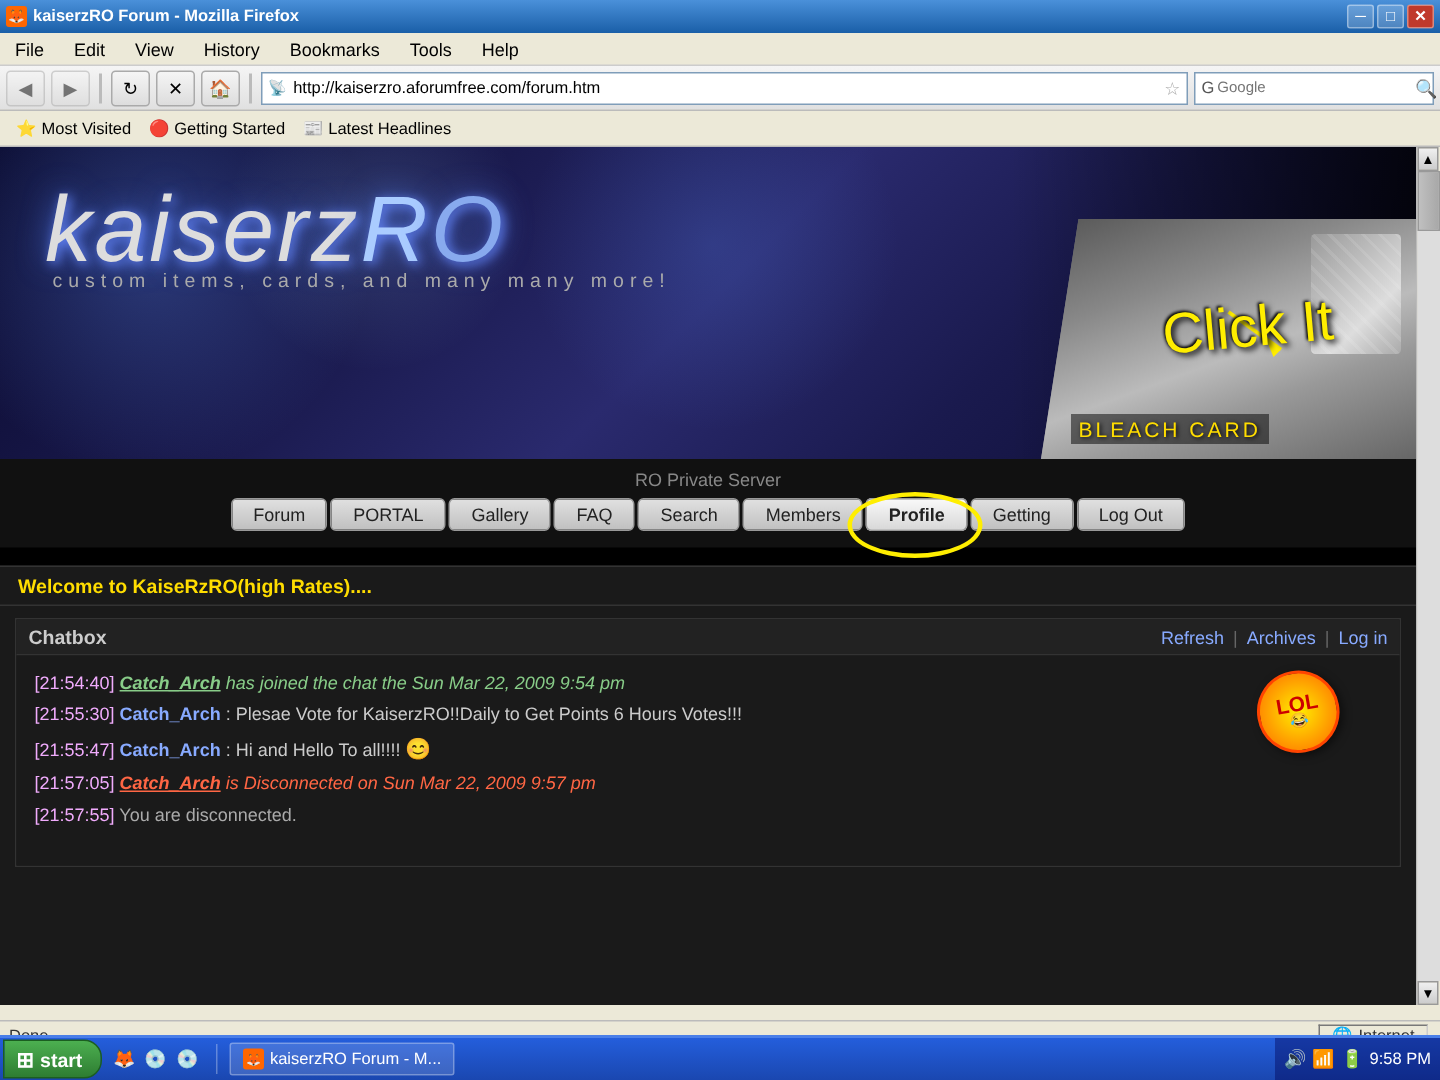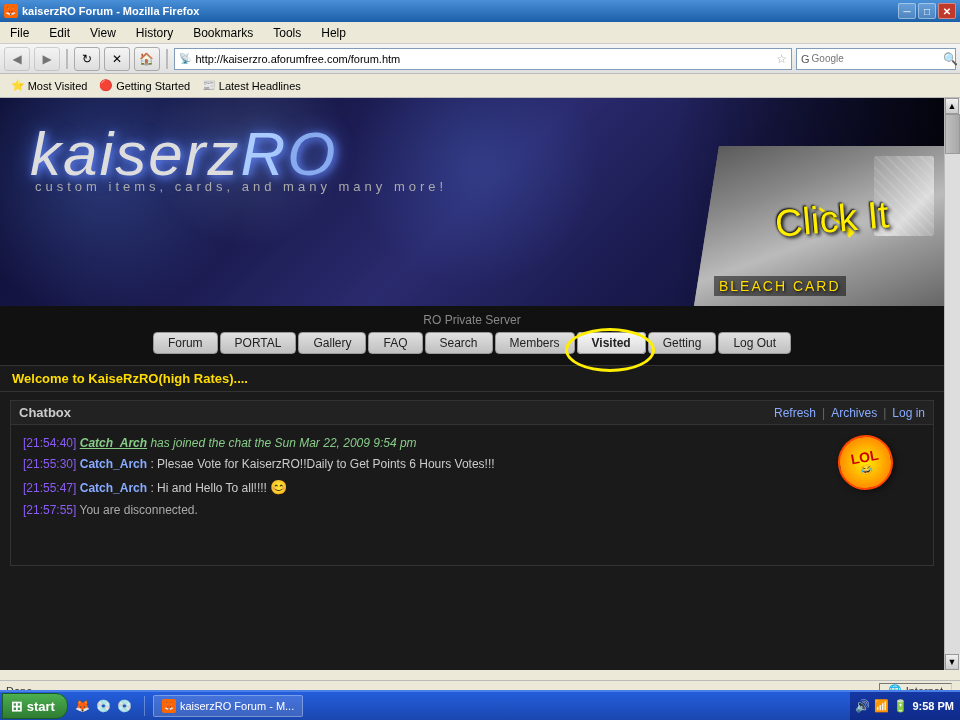--- a/index.html
+++ b/index.html
@@ -195,20 +195,21 @@
 
     
     .welcome-bar {
       background: #1a1a1a;
       color: #ffdd00;
       font-size: 13px;
       font-weight: bold;
       padding: 5px 12px;
       border-top: 1px solid #333;
       border-bottom: 1px solid #333;
+      margin-top: 12px;
     }
 
     
     .main-content {
       background: #1a1a1a;
       min-height: 300px;
       padding: 8px 0;
     }
 
     
@@ -246,21 +247,21 @@
       min-height: 140px;
       background: #1a1a1a;
       position: relative;
     }
     .chat-line {
       font-size: 12px;
       color: #ccc;
       line-height: 1.6;
       padding: 1px 0;
     }
-    .chat-time { color: #8b5cf6; }
+    .chat-time { color: #f0abfc; }
     .chat-user { color: #88aaff; font-weight: bold; text-decoration: none; }
     .chat-join { color: #88cc88; font-style: italic; }
     .chat-msg { color: #ccc; }
     .chat-disconnect { color: #ff6644; font-style: italic; }
     .chat-system { color: #aaa; }
 
     .lol-sticker {
       position: absolute;
       right: 40px;
       top: 10px;
@@ -339,21 +340,21 @@
     .taskbar-app-icon { width: 14px; height: 14px; background: #ff6600; border-radius: 2px; display: flex; align-items: center; justify-content: center; font-size: 8px; }
     .taskbar-right {
       display: flex;
       align-items: center;
       gap: 4px;
       padding: 0 6px;
       background: rgba(0,0,80,0.4);
       height: 100%;
     }
     .sys-icon { font-size: 12px; color: #ddd; }
-    .sys-time { color: white; font-size: 11px; font-weight: bold; text-align: left; }
+    .sys-time { color: white; font-size: 11px; font-weight: normal; text-align: left; }
     .taskbar-quick { display: flex; align-items: center; gap: 3px; padding: 0 6px; }
     .quick-icon { width: 18px; height: 18px; display: flex; align-items: center; justify-content: center; font-size: 12px; }
 
     .emoji { font-size: 14px; }
 
     
     .browser-viewport {
       width: calc(100% - 16px);
       height: calc(720px - 22px - 22px - 30px - 24px - 20px - 30px);
       overflow-y: scroll;
@@ -461,21 +462,21 @@
     <div class="forum-nav-wrapper">
       <div class="forum-nav-title">RO Private Server</div>
       <div class="forum-nav-bar">
         <a class="nav-tab">Forum</a>
         <a class="nav-tab">PORTAL</a>
         <a class="nav-tab">Gallery</a>
         <a class="nav-tab">FAQ</a>
         <a class="nav-tab">Search</a>
         <a class="nav-tab">Members</a>
         <div class="nav-tab-circle">
-          <a class="nav-tab" style="background: linear-gradient(to bottom, #f8f8f8, #d8d8d8); font-weight:bold;">Visited</a>
+          <a class="nav-tab" style="background: linear-gradient(to bottom, #f8f8f8, #d8d8d8); font-weight:bold;">Profile</a>
           <div class="circle-outline"></div>
         </div>
         <a class="nav-tab">Getting</a>
         <a class="nav-tab">Log Out</a>
       </div>
     </div>
 
     <div class="welcome-bar">
       <span>Welcome to KaiseRzRO(high Rates)....</span>
     </div>
@@ -512,20 +513,24 @@
           </div>
 
           <div class="chat-line">
             <span class="chat-time">[21:55:47]</span>
             <span> </span>
             <a href="#" class="chat-user">Catch_Arch</a>
             <span class="chat-msg"> : Hi and Hello To all!!!!</span>
             <span class="emoji">😊</span>
           </div>
 
+          <div class="chat-line">
+            <span class="chat-time">[21:57:05]</span>
+            <span class="chat-disconnect"> <a href="#" style="color:#ff6644; font-weight:bold;">Catch_Arch</a> is Disconnected on Sun Mar 22, 2009 9:57 pm</span>
+          </div>
 
           <div class="chat-line">
             <span class="chat-time">[21:57:55]</span>
             <span class="chat-system"> You are disconnected.</span>
           </div>
         </div>
       </div>
     </div>
 
     <div style="height:40px; background:#1a1a1a;"></div>

